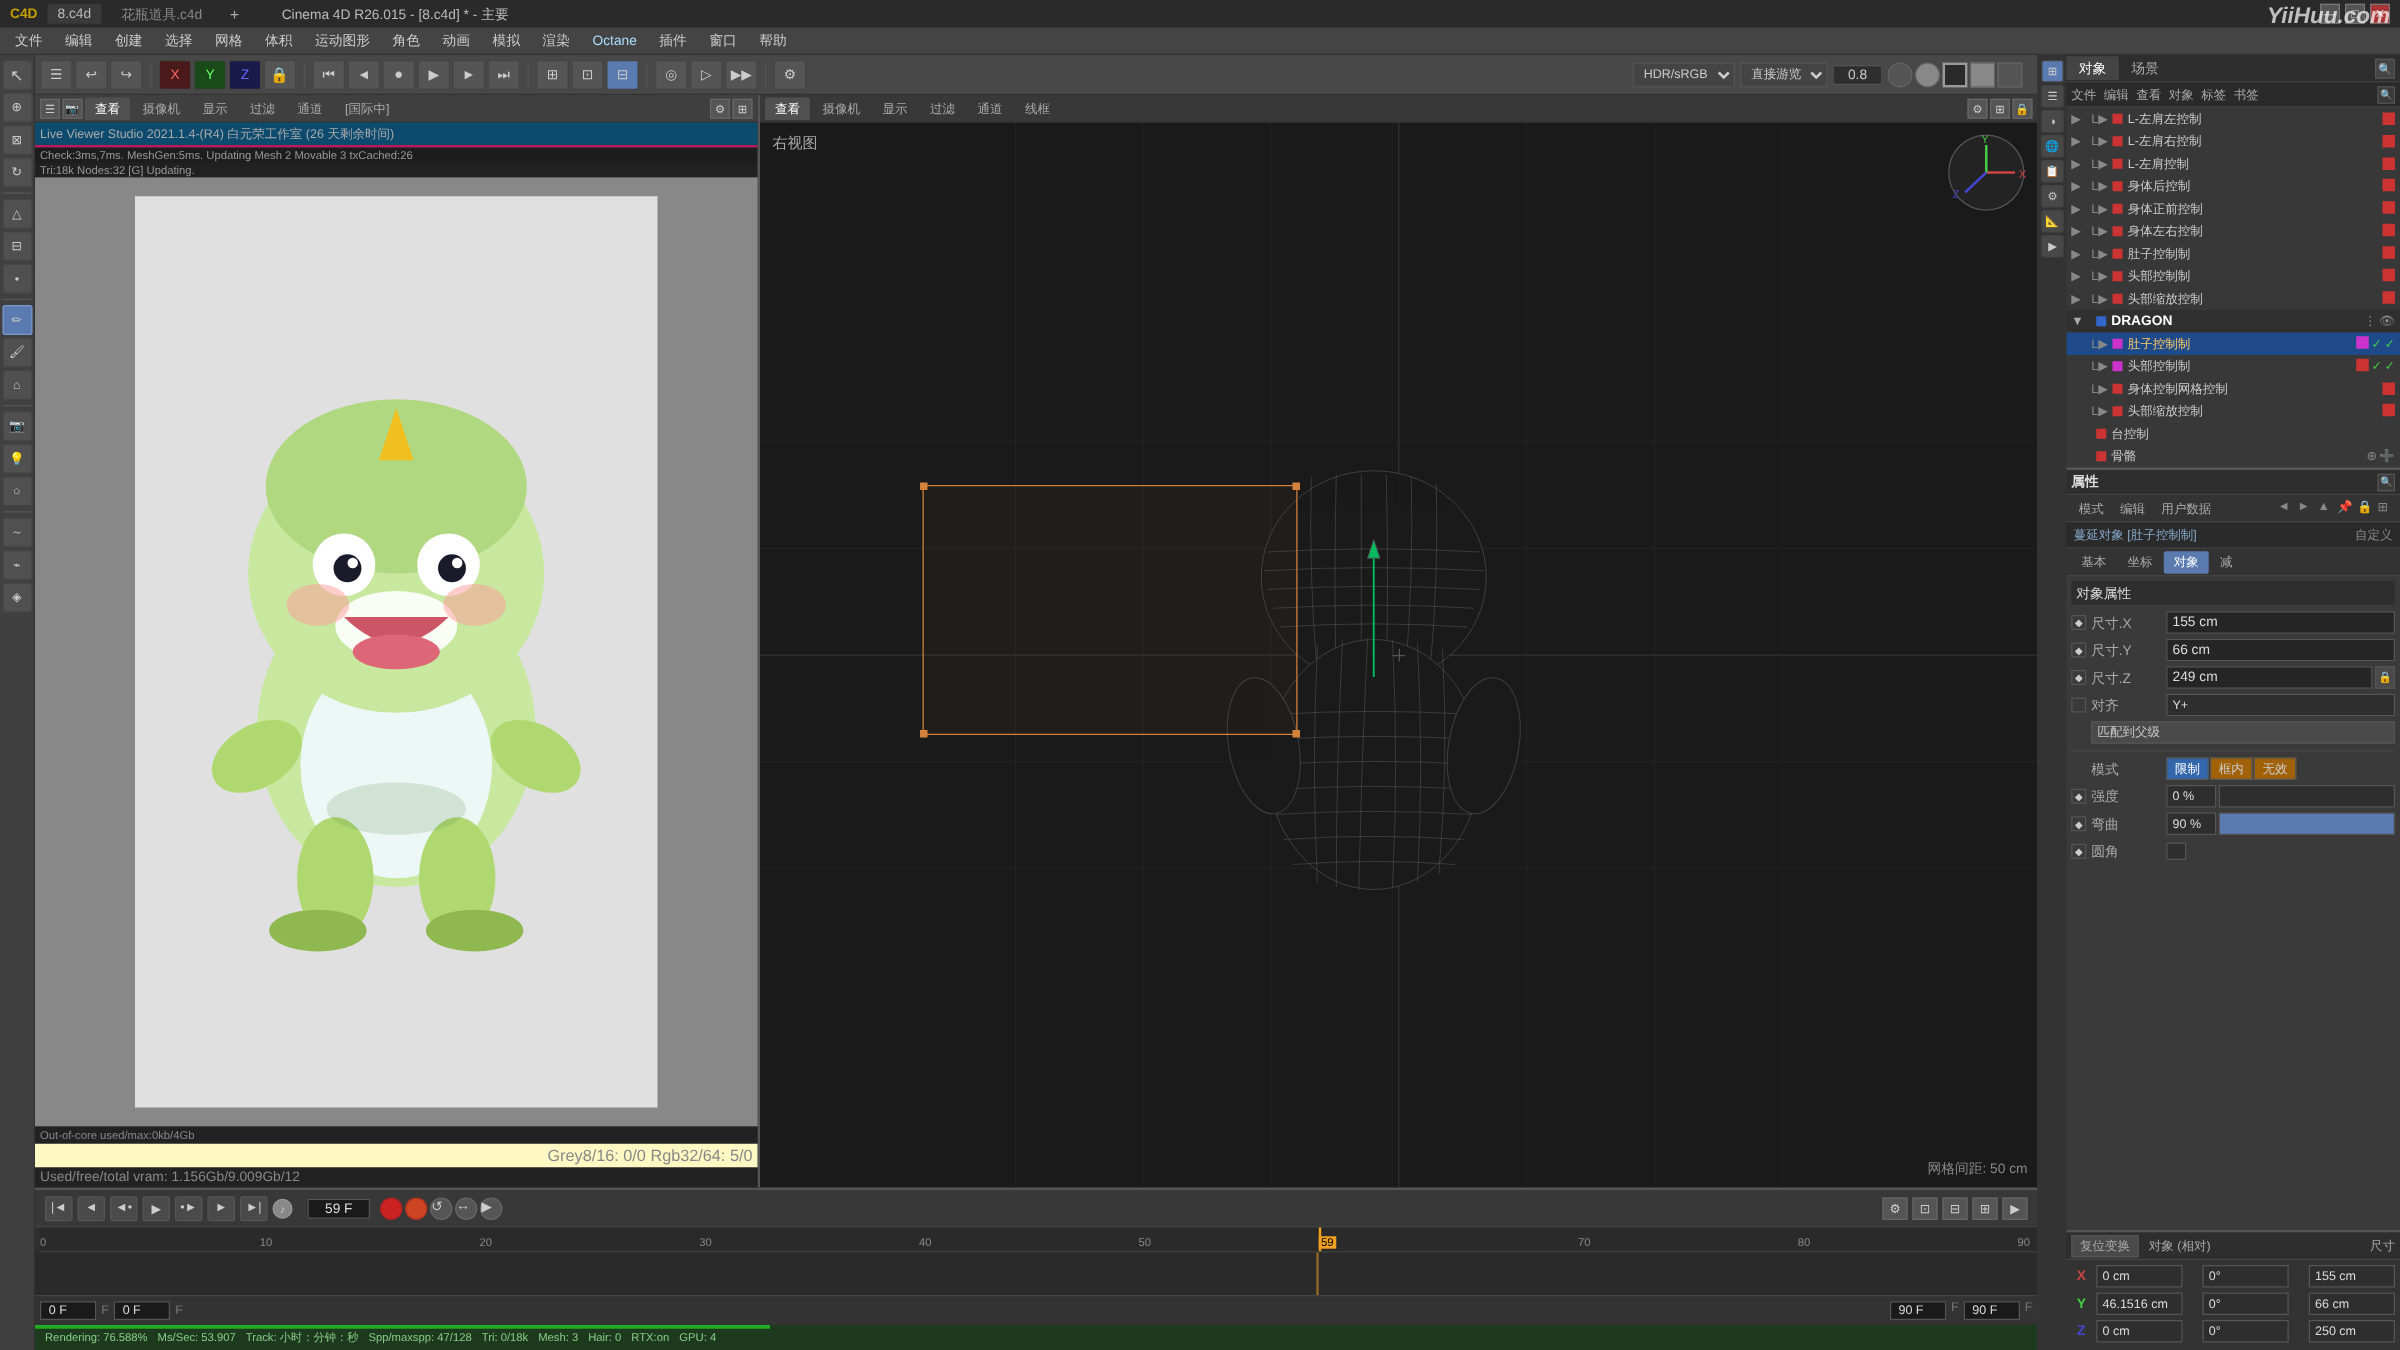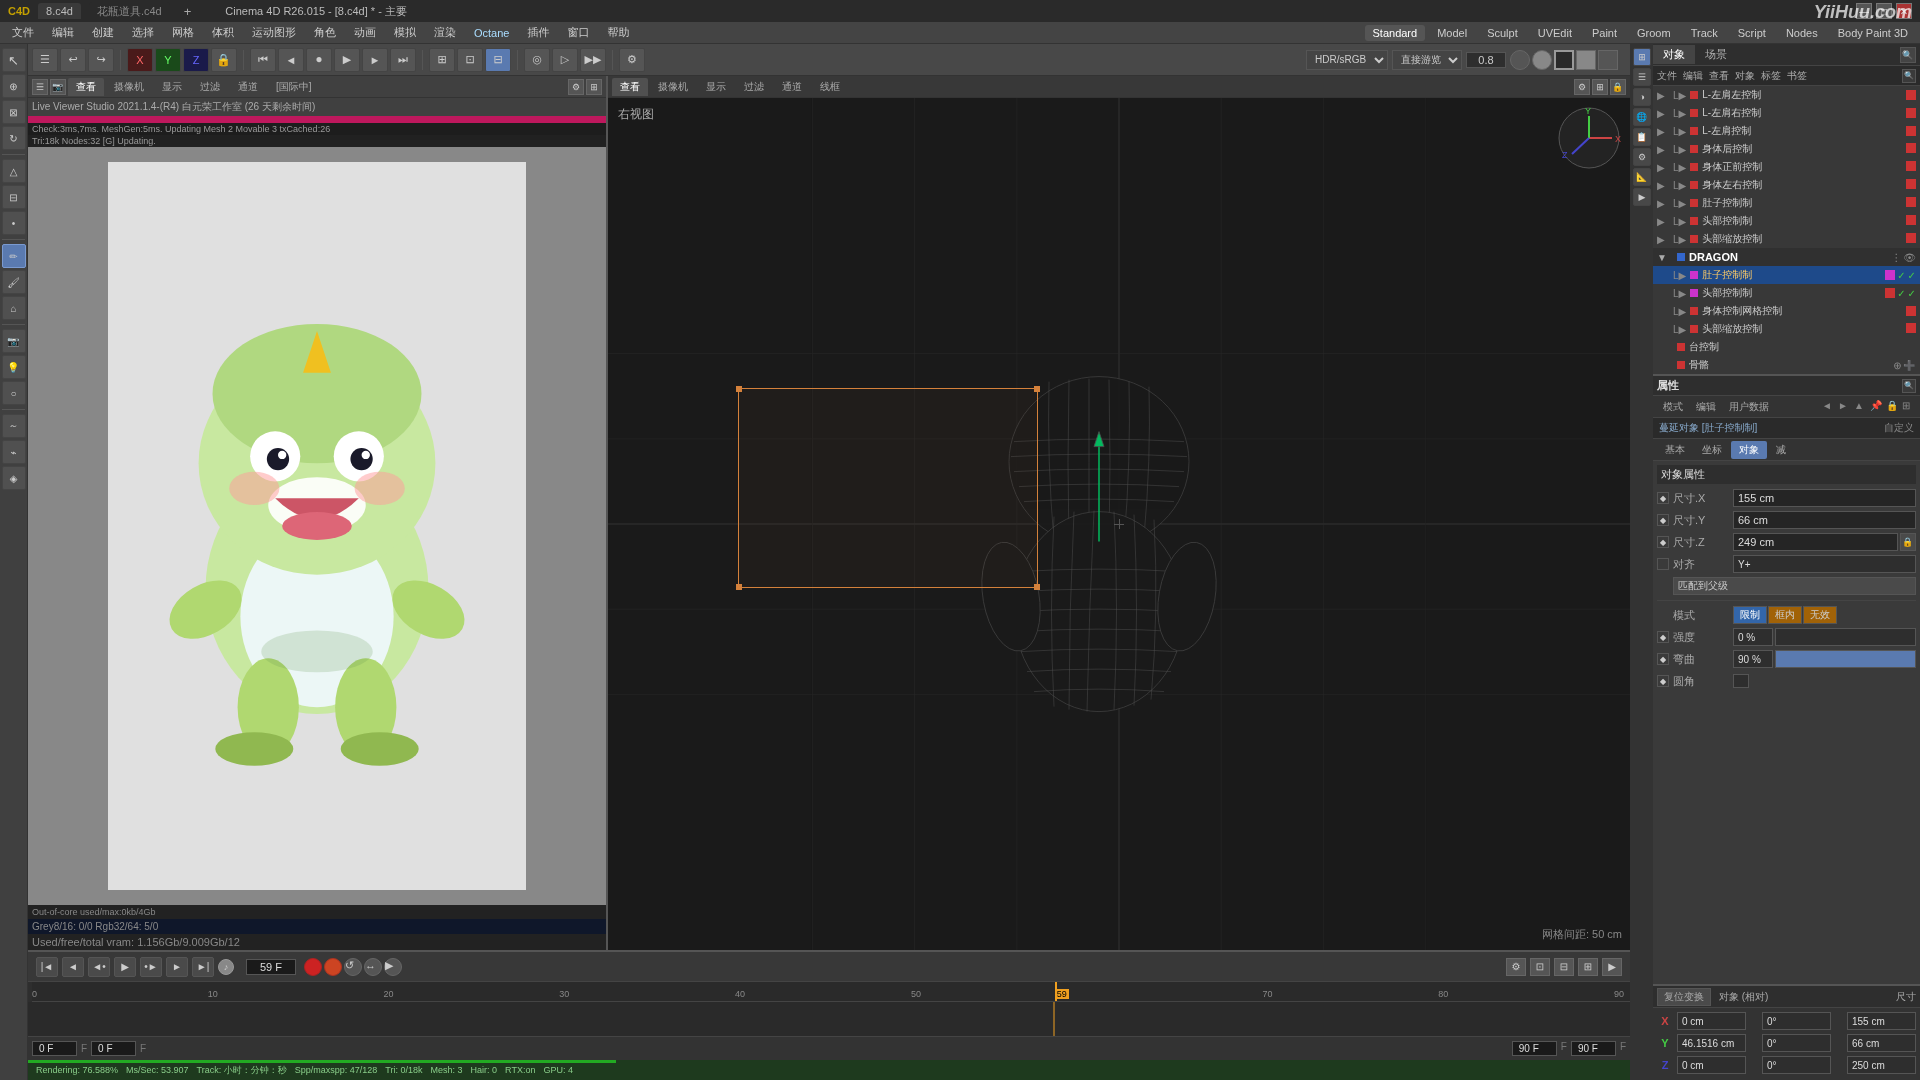--- a/index.html
+++ b/index.html
@@ -95,32 +95,20 @@
   <div class="menu-item">运动图形</div>
   <div class="menu-item">角色</div>
   <div class="menu-item">动画</div>
   <div class="menu-item">模拟</div>
   <div class="menu-item">渲染</div>
   <div class="menu-item" style="color:#aaddff;">Octane</div>
   <div class="menu-item">插件</div>
   <div class="menu-item">窗口</div>
   <div class="menu-item">帮助</div>
 
-  <div style="margin-left:auto;display:flex;gap:4px;align-items:center;">
-    <div class="menu-item" style="background:#555;color:#fff;border-radius:3px;">Standard</div>
-    <div class="menu-item">Model</div>
-    <div class="menu-item">Sculpt</div>
-    <div class="menu-item">UVEdit</div>
-    <div class="menu-item">Paint</div>
-    <div class="menu-item">Groom</div>
-    <div class="menu-item">Track</div>
-    <div class="menu-item">Script</div>
-    <div class="menu-item">Nodes</div>
-    <div class="menu-item">Body Paint 3D</div>
-  </div>
 </div>
 
 <div style="display:flex;width:100%;height:calc(1080px - 44px);">
 
   <div id="left-panel">
     <div class="tool-btn" style="font-size:13px;">↖</div>
     <div class="tool-btn">⊕</div>
     <div class="tool-btn">⊠</div>
     <div class="tool-btn">↻</div>
     <div class="lp-section"></div>
@@ -200,21 +188,21 @@
           <div class="view-tab" style="font-size:10px;">显示</div>
           <div class="view-tab" style="font-size:10px;">过滤</div>
           <div class="view-tab" style="font-size:10px;">通道</div>
           <span style="margin-left:8px;font-size:10px;color:#aaa;">[国际中]</span>
           <div style="margin-left:auto;display:flex;gap:2px;">
             <div style="width:16px;height:16px;background:#555;border:1px solid #666;cursor:pointer;font-size:9px;display:flex;align-items:center;justify-content:center;">⚙</div>
             <div style="width:16px;height:16px;background:#555;border:1px solid #666;cursor:pointer;font-size:9px;display:flex;align-items:center;justify-content:center;">⊞</div>
           </div>
         </div>
 
-        <div style="padding:2px 4px;background:#404040;font-size:10px;color:#aaa;border-bottom:7px solid #be185d;">Live Viewer Studio 2021.1.4-(R4) 白元荣工作室 (26 天剩余时间)</div>
+        <div style="padding:2px 4px;background:#0c4a6e;font-size:10px;color:#aaa;border-bottom:2px solid #be185d;">Live Viewer Studio 2021.1.4-(R4) 白元荣工作室 (26 天剩余时间)</div>
 
         <div style="padding:1px 4px;background:rgba(0,0,0,0.3);font-size:9px;color:#999;">Check:3ms,7ms. MeshGen:5ms. Updating Mesh 2 Movable 3 txCached:26</div>
         <div style="padding:1px 4px;background:rgba(0,0,0,0.2);font-size:9px;color:#999;">Tri:18k Nodes:32  [G] Updating.</div>
 
         <div style="flex:1;position:relative;background:#888;overflow:hidden;">
 
           <div style="position:absolute;top:0;left:0;right:0;bottom:0;background:#888;"></div>
 
           <div style="position:absolute;top:15px;left:80px;right:80px;bottom:15px;background:#e0e0e0;">
             
@@ -260,21 +248,21 @@
 
               <ellipse cx="150" cy="265" rx="40" ry="15" fill="rgba(100,150,80,0.2)"></ellipse>
 
               <ellipse cx="105" cy="148" rx="18" ry="12" fill="#ff9999" opacity="0.5"></ellipse>
               <ellipse cx="195" cy="148" rx="18" ry="12" fill="#ff9999" opacity="0.5"></ellipse>
             </svg>
           </div>
         </div>
 
         <div style="padding:2px 4px;background:#222;font-size:9px;color:#888;">Out-of-core used/max:0kb/4Gb</div>
-        <div style="padding:2px 4px;background:#0f172a;font-size:10px;color:#888;">Grey8/16: 0/0    Rgb32/64: 5/0</div>
+        <div style="padding:2px 4px;background:#fef9c3;font-size:13px;color:#888;text-align:right;">Grey8/16: 0/0    Rgb32/64: 5/0</div>
         <div style="padding:2px 4px;background:#222;font-size:11px;color:#888;">Used/free/total vram: 1.156Gb/9.009Gb/12</div>
       </div>
 
       <div id="right-viewport" style="flex:1;background:#1a1a1a;position:relative;display:flex;flex-direction:column;">
 
         <div style="height:22px;background:#383838;display:flex;align-items:center;padding:0 4px;gap:2px;border-bottom:1px solid #333;">
           <div class="view-tab active" style="font-size:10px;">查看</div>
           <div class="view-tab" style="font-size:10px;">摄像机</div>
           <div class="view-tab" style="font-size:10px;">显示</div>
           <div class="view-tab" style="font-size:10px;">过滤</div>

